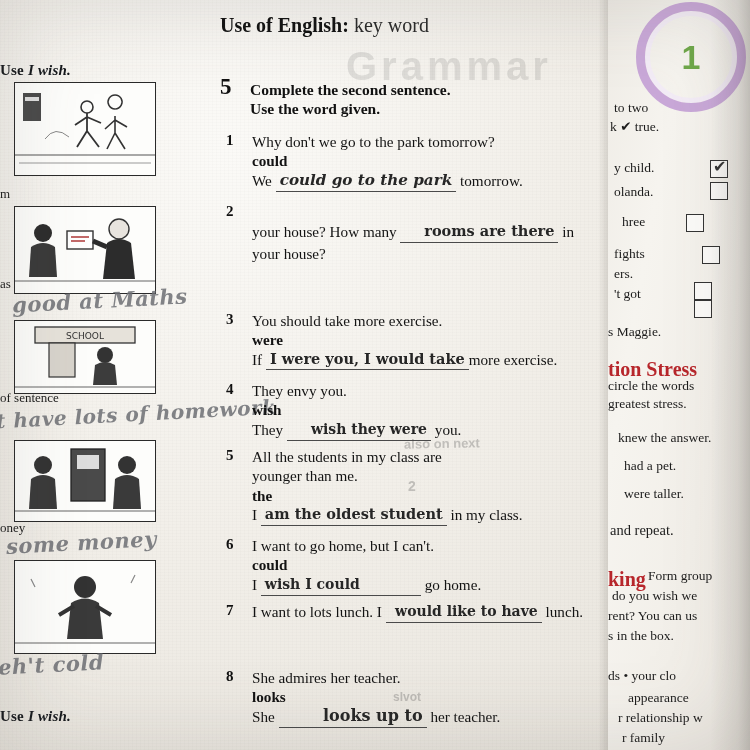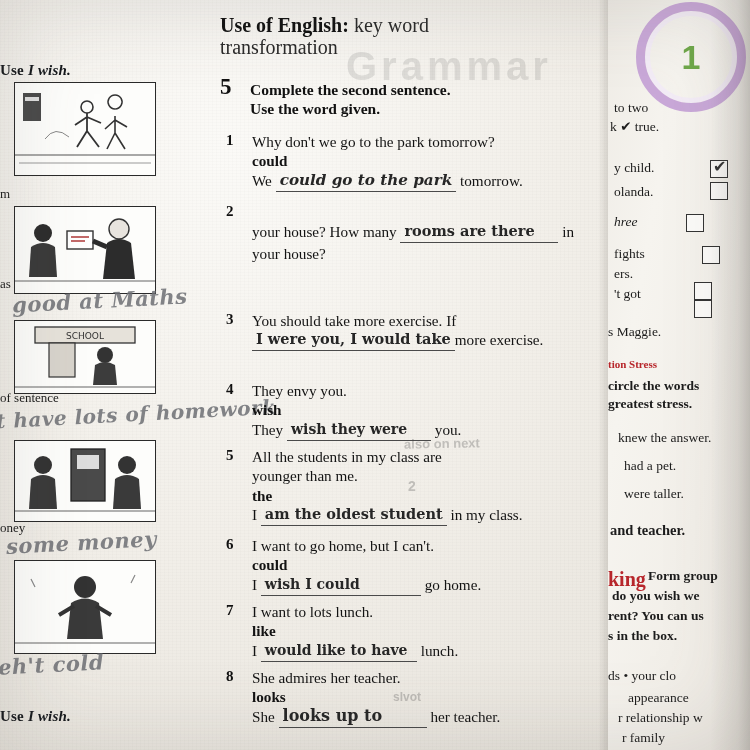--- a/index.html
+++ b/index.html
@@ -71,37 +71,37 @@
   }
   .q .body{margin-left:26px;font-size:15.2px;line-height:1.28;color:#131313;}
   .q .kw{font-weight:bold;display:block;}
   .ansline{
     display:inline-block;position:relative;
     font-family:"DejaVu Serif", serif;
     font-weight:bold;font-style:italic;
     color:#262626;
     border-bottom:1.4px solid #4a4a4a;
     padding:0 4px 1px 4px;
-    text-align:left;
+    text-align:right;
     transform:translateY(-1px);
   }
   .ansline.flat{font-style:normal;}
   
   .right-col{
     position:absolute;left:608px;top:0;width:142px;height:750px;
     background:linear-gradient(100deg,#efece6 0%, #f6f4ef 30%, #eeeae3 100%);
     overflow:hidden;
   }
   .gutter{
     position:absolute;left:598px;top:0;width:22px;height:750px;
     background:linear-gradient(90deg, rgba(120,115,108,0.00) 0%, rgba(120,115,108,0.22) 45%, rgba(90,86,80,0.30) 62%, rgba(160,156,150,0.05) 100%);
     pointer-events:none;
   }
   .r-text{position:absolute;font-size:13.5px;color:#1c1c1c;white-space:nowrap;}
-  .r-bold{font-weight:bold;text-align:center;}
+  .r-bold{font-weight:normal;text-align:center;}
   .r-red{color:#b7262b;font-weight:bold;}
   .chk{
     position:absolute;width:16px;height:16px;border:1.5px solid #333;background:#fbfaf8;
   }
   .chk .mark{
     position:absolute;left:2px;top:-4px;font-size:16px;color:#333;
     font-family:"DejaVu Sans", sans-serif;
   }
   .circle-badge{
     position:absolute;right:4px;top:2px;width:92px;height:92px;border-radius:50%;
@@ -222,21 +222,20 @@
     <div class="left-heading" style="left:0px;top:708px;">
       Use <span class="ital">I wish.</span>
     </div>
   </div>
 
   <div class="center">
 
     <div class="uoe-title">
       <b>Use of English:</b>
       <span class="light">key word</span><br>
-      <span class="light">transformation</span>
     </div>
 
     <div class="ex-num" style="left:2px;top:74px;">5</div>
     <div class="ex-instr" style="left:32px;top:80px;width:330px;">
       <span>Complete the second sentence.</span><br>
       <span>Use the word given.</span>
     </div>
 
     <div class="q" style="left:8px;top:132px;">
       <div class="n">1</div>
@@ -258,20 +257,21 @@
         <span class="ansline flat" style="min-width:150px;font-size:14.5px;">rooms are there</span>
         <span>in</span><br>
         <span>your house?</span>
       </div>
     </div>
 
     <div class="q" style="left:8px;top:311px;">
       <div class="n">3</div>
       <div class="body">
         <span>You should take more exercise.</span>
+        <span class="kw">were</span>
         <span>If</span>
         <span class="ansline flat" style="min-width:158px;font-size:14.5px;">I were you, I would take</span><span>more exercise.</span>
       </div>
     </div>
 
     <div class="q" style="left:8px;top:381px;">
       <div class="n">4</div>
       <div class="body">
         <span>They envy you.</span>
         <span class="kw">wish</span>
@@ -301,21 +301,20 @@
         <span>I</span>
         <span class="ansline flat" style="min-width:152px;font-size:14px;text-align:left;">wish I could</span>
         <span>go home.</span>
       </div>
     </div>
 
     <div class="q" style="left:8px;top:602px;">
       <div class="n">7</div>
       <div class="body">
         <span>I want to lots lunch.</span>
-        <span class="kw">like</span>
         <span>I</span>
         <span class="ansline flat" style="min-width:148px;font-size:14px;">would like to have</span>
         <span>lunch.</span>
       </div>
     </div>
 
     <div class="q" style="left:8px;top:668px;">
       <div class="n">8</div>
       <div class="body">
         <span>She admires her teacher.</span>
@@ -343,43 +342,43 @@
     <div class="r-text" style="left:2px;top:118px;">k ✔ true.</div>
 
     <div class="r-text" style="left:6px;top:160px;">y child.</div>
     <div class="chk" style="left:102px;top:160px;">
         <span class="mark">✔</span>
       </div>
 
     <div class="r-text" style="left:6px;top:184px;">olanda.</div>
     <div class="chk" style="left:102px;top:182px;"></div>
 
-    <div class="r-text" style="left:6px;top:214px;font-style:italic;">hree</div>
+    <div class="r-text" style="left:14px;top:214px;">hree</div>
     <div class="chk" style="left:78px;top:214px;"></div>
 
     <div class="r-text" style="left:6px;top:246px;">fights</div>
     <div class="chk" style="left:94px;top:246px;"></div>
 
     <div class="r-text" style="left:6px;top:266px;">ers.</div>
 
     <div class="r-text" style="left:6px;top:286px;">'t got</div>
     <div class="chk" style="left:86px;top:282px;"></div>
     <div class="chk" style="left:86px;top:300px;"></div>
 
     <div class="r-text" style="left:0px;top:324px;">s Maggie.</div>
 
-    <div class="r-text r-red" style="left:0px;top:358px;font-size:11px;">tion Stress</div>
+    <div class="r-text r-red" style="left:0px;top:358px;font-size:20px;">tion Stress</div>
     <div class="r-text r-bold" style="left:0px;top:378px;">circle the words</div>
     <div class="r-text r-bold" style="left:0px;top:396px;">greatest stress.</div>
 
     <div class="r-text" style="left:10px;top:430px;">knew the answer.</div>
     <div class="r-text" style="left:16px;top:458px;">had a pet.</div>
     <div class="r-text" style="left:16px;top:486px;">were taller.</div>
 
-    <div class="r-text r-bold" style="left:2px;top:522px;font-size:14.5px;">and teacher.</div>
+    <div class="r-text r-bold" style="left:2px;top:522px;font-size:14.5px;">and repeat.</div>
 
     <div class="r-text r-red" style="left:0px;top:568px;font-size:20px;">king</div>
     <div class="r-text r-bold" style="left:40px;top:568px;color:#1c1c1c;">Form group</div>
     <div class="r-text r-bold" style="left:4px;top:588px;color:#1c1c1c;">do you wish we</div>
     <div class="r-text r-bold" style="left:0px;top:608px;color:#1c1c1c;">rent? You can us</div>
     <div class="r-text r-bold" style="left:0px;top:628px;color:#1c1c1c;">s in the box.</div>
 
     <div class="r-text" style="left:0px;top:668px;">ds    •  your clo</div>
     <div class="r-text" style="left:20px;top:690px;">appearance</div>
     <div class="r-text" style="left:10px;top:710px;">r relationship w</div>

